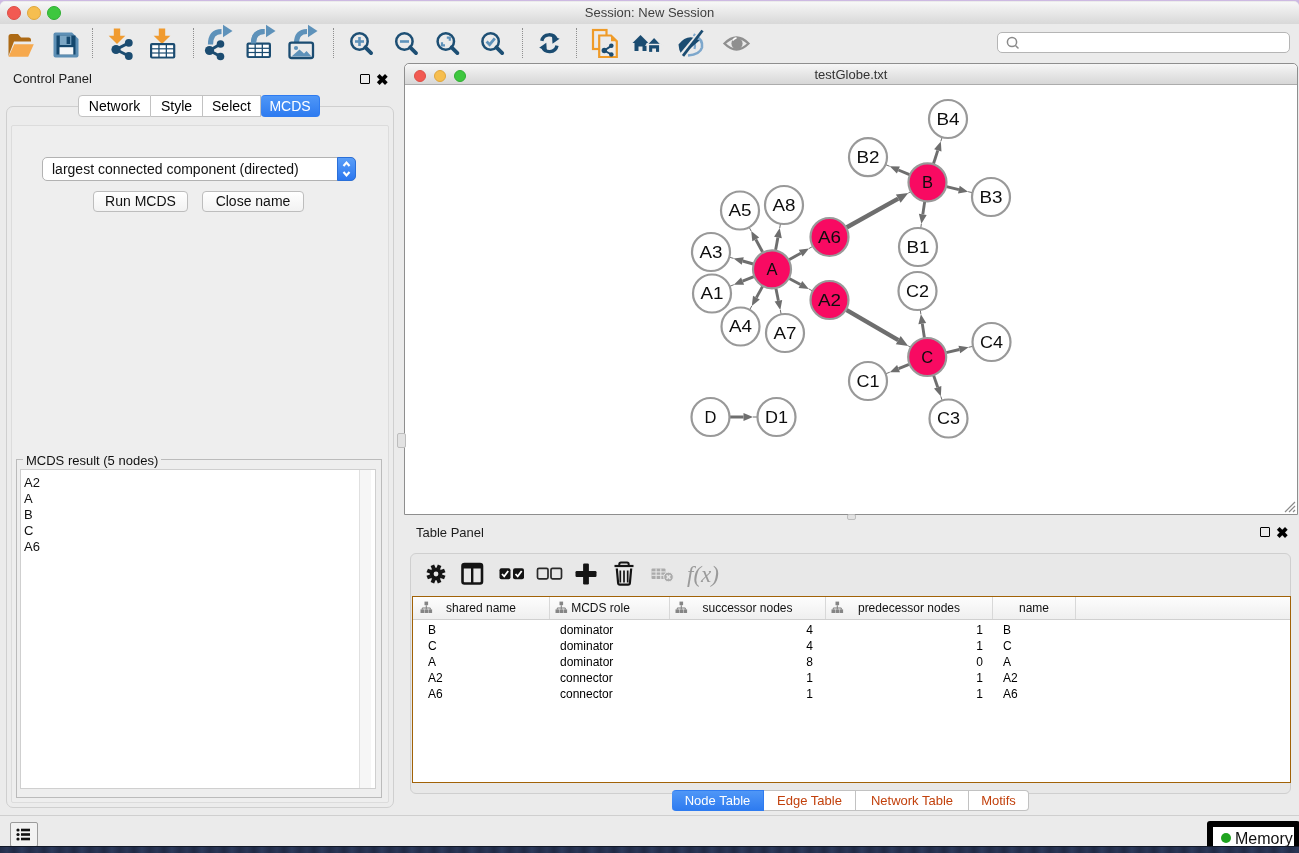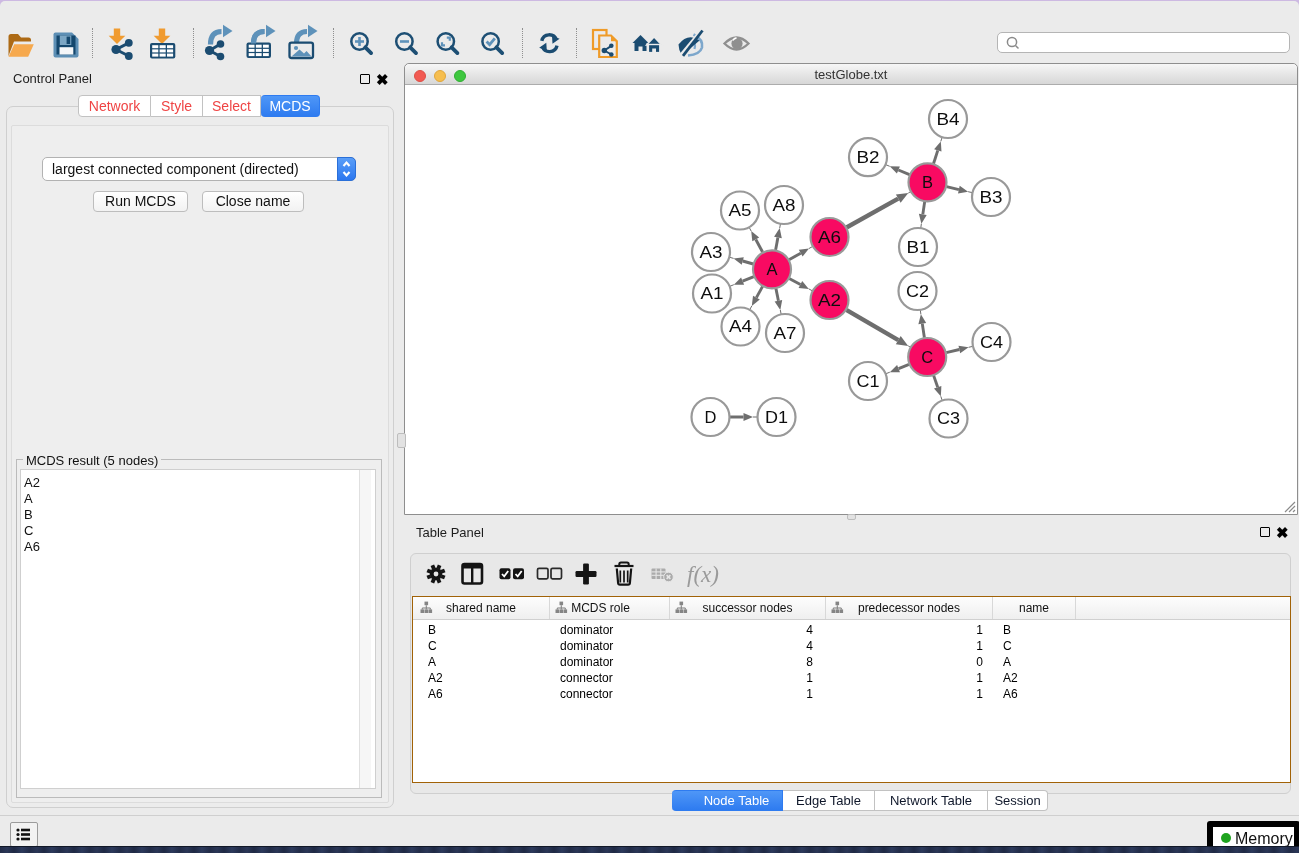--- a/index.html
+++ b/index.html
@@ -18,21 +18,21 @@
   #searchbox{position:absolute;left:997px;top:8px;width:291px;height:19px;background:#fff;
              border:1px solid #b5b5b5;border-radius:5px;}
   
   #cp-title{position:absolute;left:13px;top:71px;font-size:13px;color:#1d1d1d;}
   .winbtn{position:absolute;font-size:12px;color:#000;}
   #cp-outer{position:absolute;left:6px;top:106px;width:386px;height:700px;background:#ececec;
             border:1px solid #cfcfcf;border-radius:7px;}
   #cp-inner{position:absolute;left:11px;top:125px;width:376px;height:676px;background:#eeeeee;
             border:1px solid #dcdcdc;border-radius:2px;}
   .tabs{position:absolute;display:flex;font-size:14px;}
-  .tab{background:#fff;border:1px solid #c2c2c2;border-left:none;color:#ef4444;text-align:center;
+  .tab{background:#fff;border:1px solid #c2c2c2;border-left:none;color:#000000;text-align:center;
        line-height:20px;height:20px;}
   .tab.first{border-left:1px solid #c2c2c2;border-radius:4px 0 0 4px;}
   .tab.last{border-radius:0 4px 4px 0;}
   .tab.sel{background:linear-gradient(#4f97f7,#2e7bf0);color:#fff;border-color:#2e7bf0;border-radius:4px;}
   #optlabel{position:absolute;left:0px;top:136px;width:398px;text-align:center;font-size:14px;color:#111;}
   #dropdown{position:absolute;left:42px;top:157px;width:312px;height:22px;background:#fff;
             border:1px solid #b2b2b2;border-radius:5px;font-size:14px;color:#111;line-height:22px;}
   #dd-btn{position:absolute;right:-1px;top:-1px;width:17px;height:22px;border-radius:0 5px 5px 0;
           background:linear-gradient(#5a9ef8,#2c77ef);border:1px solid #2a6fd8;}
   .btn{position:absolute;background:linear-gradient(#ffffff,#f2f2f2);border:1px solid #bdbdbd;
@@ -58,34 +58,40 @@
   #tp-toolbar{position:absolute;left:410px;top:553px;width:879px;height:239px;background:#e8e8e8;
               border:1px solid #cfcfcf;border-radius:6px;}
   #table{position:absolute;left:412px;top:596px;width:877px;height:185px;background:#fff;
          border:1px solid #a16207;}
   #thead{position:absolute;left:0;top:0;width:100%;height:22px;background:linear-gradient(#fdfdfd,#efefef);
          border-bottom:1px solid #d0d0d0;font-size:12px;color:#111;}
   .th{position:absolute;top:0;height:22px;line-height:22px;text-align:center;border-right:1px solid #d8d8d8;}
   .trow{position:absolute;left:0;width:100%;height:16px;font-size:12px;color:#000;line-height:16px;}
   .td{position:absolute;top:0;height:16px;}
   .tabs2{position:absolute;left:672px;top:790px;display:flex;font-size:13px;}
-  .tab2{background:#fff;border:1px solid #c2c2c2;border-left:none;color:#0f172a;text-align:center;
+  .tab2{background:#fff;border:1px solid #c2c2c2;border-left:none;color:#c2410c;text-align:center;
         line-height:19px;height:19px;}
   
   #statussep{position:absolute;left:0;top:815px;width:1299px;height:0;border-top:1px solid #cfcfcf;}
   #listbtn{position:absolute;left:10px;top:822px;width:26px;height:23px;background:#f2f2f2;
            border:1px solid #9b9b9b;border-radius:2px;}
   #membtn{position:absolute;left:1207px;top:821px;width:81px;height:23px;background:#fff;
           border:6px solid #000000;border-radius:3px;font-size:16px;color:#111;}
   #bottomstrip{position:absolute;left:0;top:846px;width:1299px;height:7px;
                background:repeating-linear-gradient(90deg,#222c48 0px,#2a3656 7px,#1f2944 14px,#2c3a5c 22px,#222c48 30px);border-top:1px solid #111827;box-sizing:border-box;}
 </style></head>
 <body>
 <div id="app">
 <div id="mainwin"></div>
+<div id="titlebar">
+  <div class="light" style="left:7px;background:#f25a52;border:1px solid #dd4f46;"></div>
+  <div class="light" style="left:27px;background:#f6be4f;border:1px solid #e0a63b;"></div>
+  <div class="light" style="left:47px;background:#3ec73f;border:1px solid #2fae33;"></div>
+  <div id="title">Session: New Session</div>
+</div>
 <div id="toolbar">
   <div class="tsep" style="left:92px"></div>
   <div class="tsep" style="left:193px"></div>
   <div class="tsep" style="left:333px"></div>
   <div class="tsep" style="left:522px"></div>
   <div class="tsep" style="left:576px"></div>
   <svg id="tbicons" width="1299" height="38" style="position:absolute;left:0;top:0">
 <path d="M8.5,32.5 L8.5,12.5 Q8.5,10 11,10 L18,10 L21,13.5 L28.5,13.5 Q31,13.5 31,16 L31,17.5 L14,17.5 L9.6,29 Z" fill="#ad6a15"></path>
 <polygon points="14.2,20.3 33.8,20.3 28.2,32.8 8.6,32.8" fill="#f6a94e"></polygon>
 <path d="M55.5,8.5 h16.5 l6.5,6.5 v16.5 q0,2 -2,2 h-21 q-2,0 -2,-2 v-21 q0,-2 2,-2 z" fill="#5d8fb5"></path>
@@ -447,24 +453,24 @@
       </div>
     <div class="trow" style="top:89px;">
         <span class="td" style="left:15px;">A6</span>
         <span class="td" style="left:147px;">connector</span>
         <span class="td" style="left:330px;width:70px;text-align:right;">1</span>
         <span class="td" style="left:500px;width:70px;text-align:right;">1</span>
         <span class="td" style="left:590px;">A6</span>
       </div>
 </div>
 <div class="tabs2">
-  <div class="tab2 first" style="width:91px;background:linear-gradient(#4f97f7,#2e7bf0);color:#fff;border-color:#2e7bf0;border-radius:4px 0 0 4px;padding-left:19px;">Node Table</div>
+  <div class="tab2 first" style="width:91px;background:linear-gradient(#4f97f7,#2e7bf0);color:#fff;border-color:#2e7bf0;border-radius:4px 0 0 4px;">Node Table</div>
   <div class="tab2" style="width:91px;">Edge Table</div>
   <div class="tab2" style="width:112px;">Network Table</div>
-  <div class="tab2" style="width:59px;border-radius:0 4px 4px 0;">Session</div>
+  <div class="tab2" style="width:59px;border-radius:0 4px 4px 0;">Motifs</div>
 </div>
 
 <div id="statussep"></div>
 <div id="listbtn"><svg width="26" height="23" viewBox="0 0 26 23">
   <circle cx="7" cy="7" r="1.6" fill="#111"></circle>
         <rect x="10" y="5.7" width="9" height="2.6" fill="#111"></rect>
   <circle cx="7" cy="11.5" r="1.6" fill="#111"></circle>
         <rect x="10" y="10.2" width="9" height="2.6" fill="#111"></rect>
   <circle cx="7" cy="16" r="1.6" fill="#111"></circle>
         <rect x="10" y="14.7" width="9" height="2.6" fill="#111"></rect>

